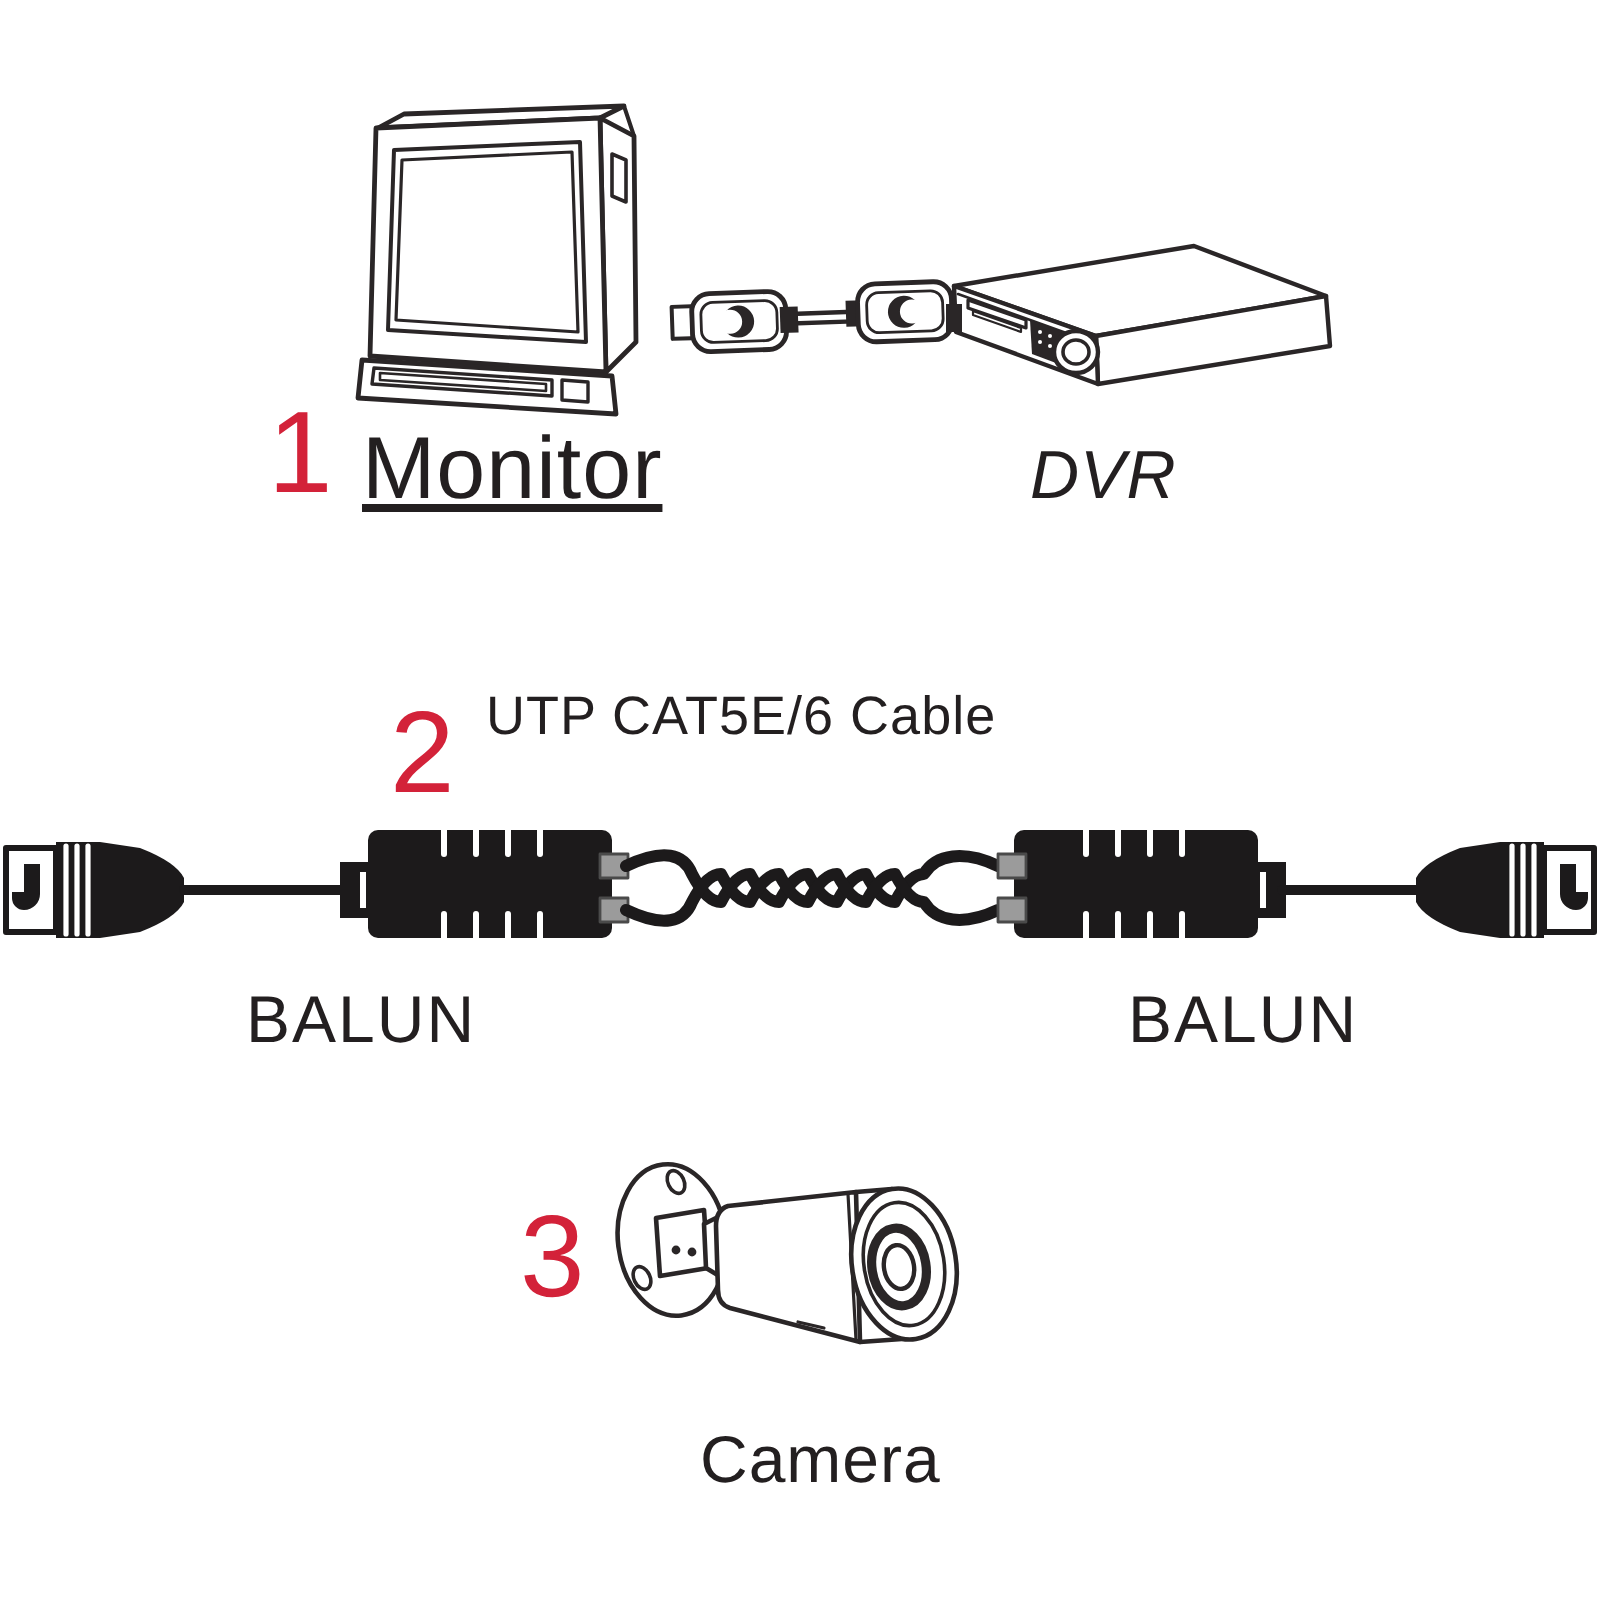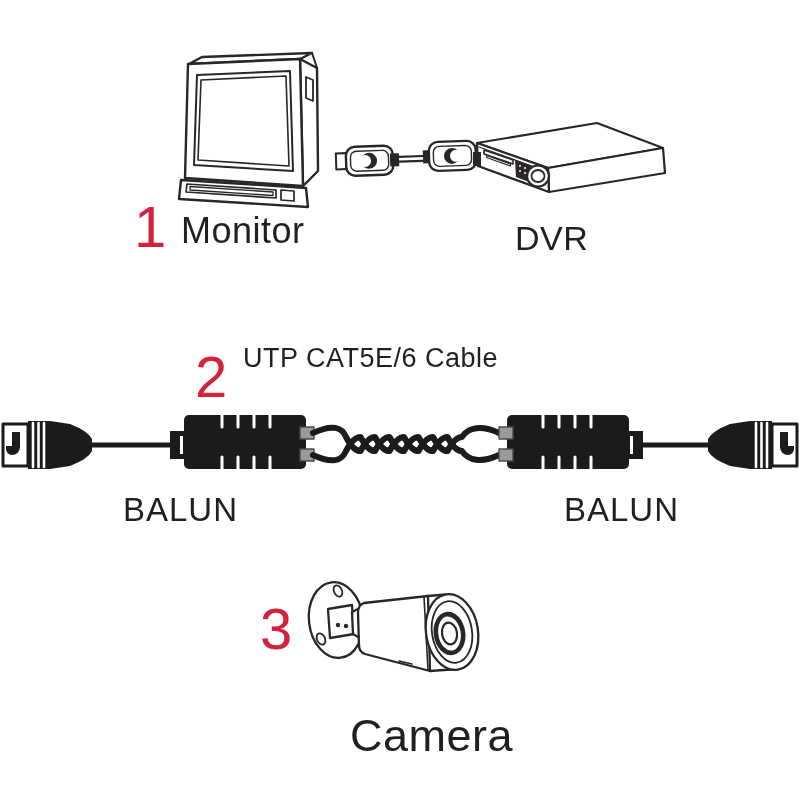--- a/index.html
+++ b/index.html
@@ -5,28 +5,28 @@
   :root { --accent:#d32239; --ink:#231f20; --line:#2a2627; }
   html,body { margin:0; padding:0; background:#ffffff; }
   #canvas {
     position:relative; width:800px; height:800px; background:#ffffff;
     font-family:"Liberation Sans", sans-serif; overflow:hidden;
   }
   #art { position:absolute; left:0; top:0; width:800px; height:800px; }
   .lbl { position:absolute; color:var(--ink); letter-spacing:0.5px; line-height:1; white-space:nowrap; }
   .num { position:absolute; color:var(--accent); font-size:58px; line-height:1; font-weight:400; }
   #n1 { left:134px; top:198px; }
-  #monitor-lbl { left:181px; top:213px; font-size:36px; }
-  #dvr-lbl { left:515px; top:221px; font-size:34px; }
+  #monitor-lbl { left:181px; top:213px; font-size:44px;text-decoration:underline; }
+  #dvr-lbl { left:515px; top:221px; font-size:34px;font-style:italic; }
   #n2 { left:195px; top:348px; }
   #cable-lbl { left:243px; top:345px; font-size:27px; }
   #balun-left-lbl { left:123px; top:493px; font-size:33px; letter-spacing:1px; }
   #balun-right-lbl { left:564px; top:493px; font-size:33px; letter-spacing:1px; }
   #n3 { left:260px; top:600px; }
-  #camera-lbl { left:350px; top:713px; font-size:45px; }
+  #camera-lbl { left:350px; top:713px; font-size:33px; }
 </style>
 </head>
 <body>
 
 <div id="canvas">
 
   <svg id="art" viewBox="0 0 800 800" fill="none" stroke-linejoin="round" stroke-linecap="round">
 
     <g stroke="#2a2627" stroke-width="2.4" fill="#ffffff">
 

